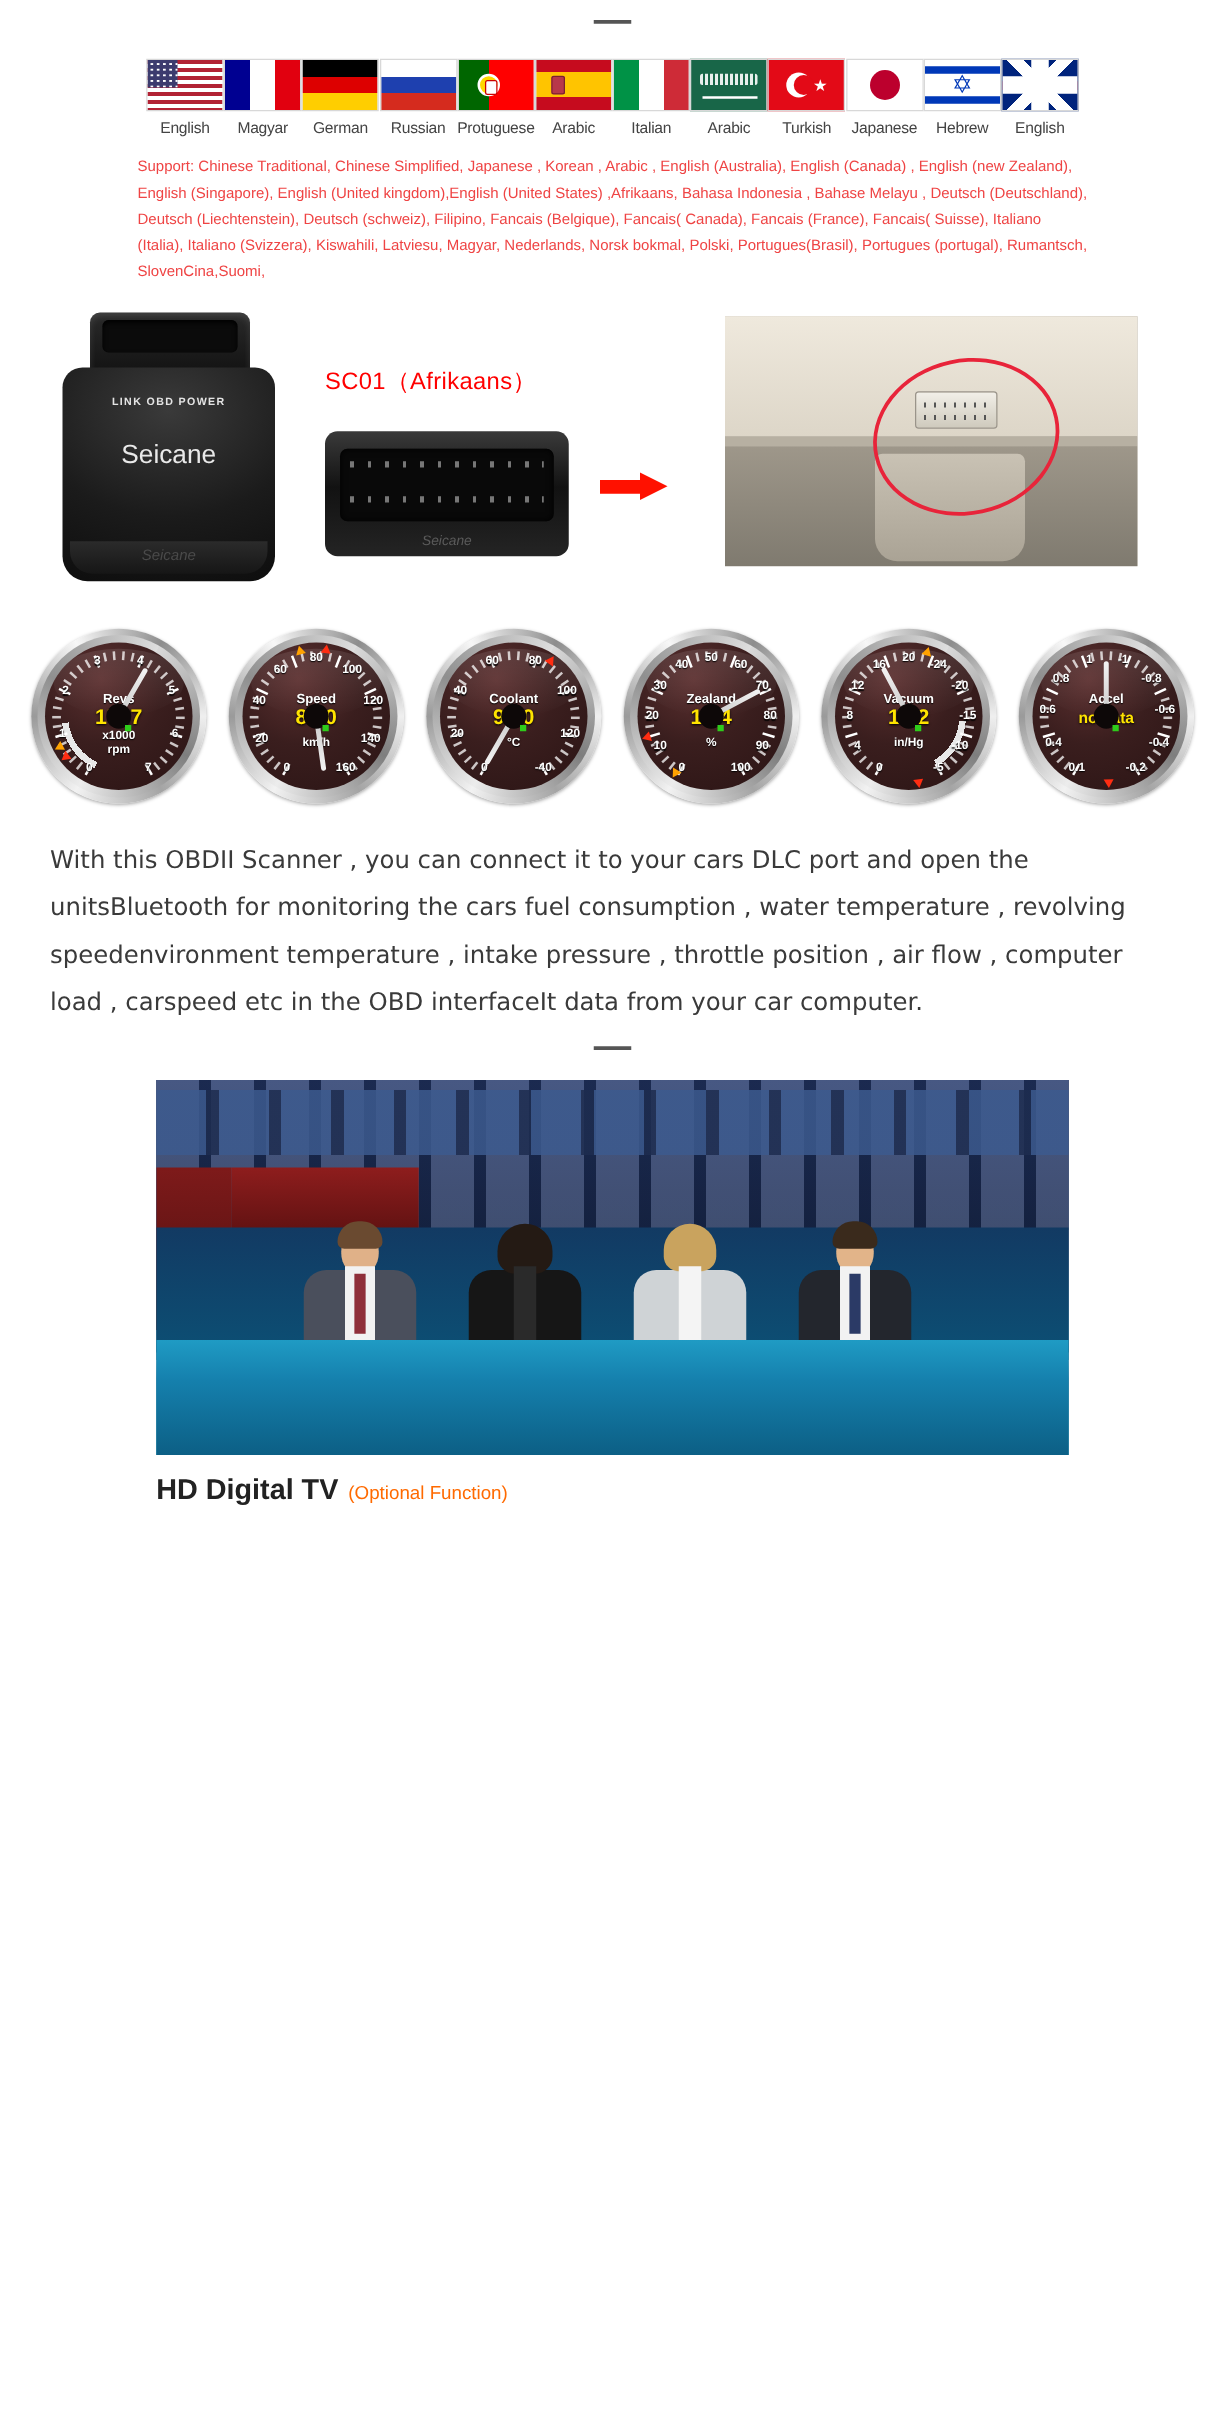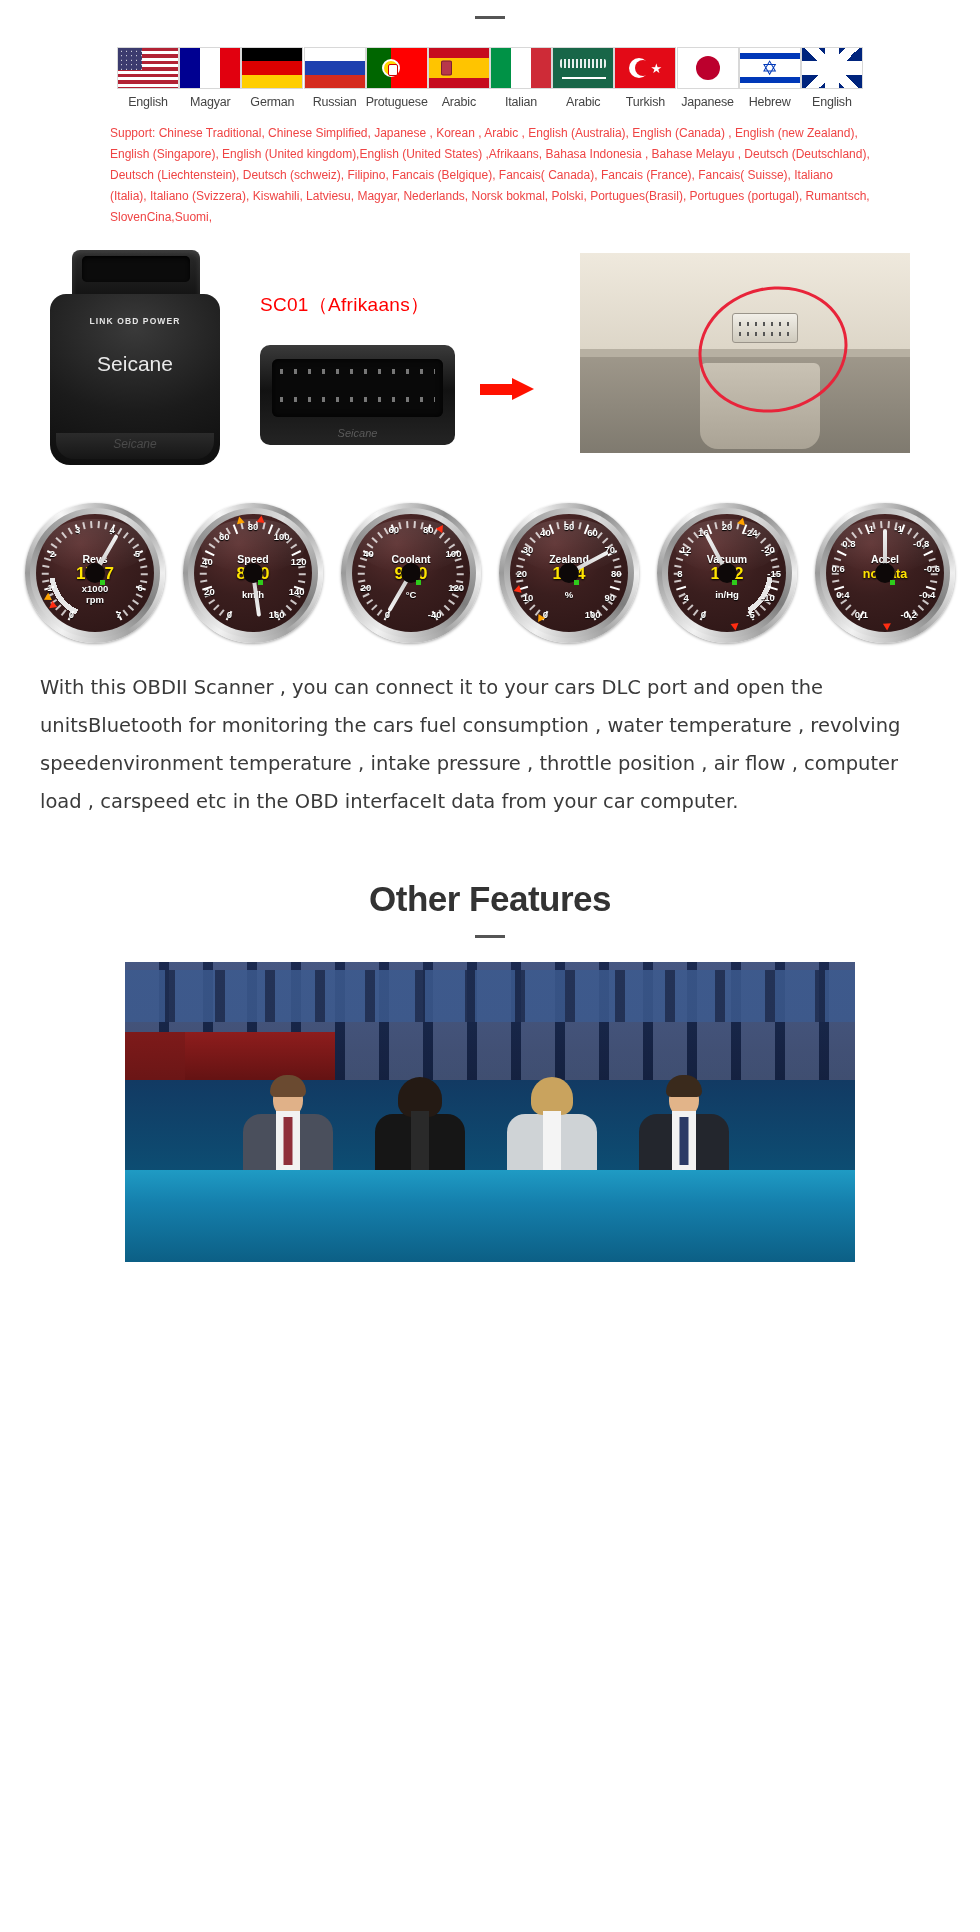--- a/index.html
+++ b/index.html
@@ -812,21 +812,20 @@
           <div class="unit"></div>
           <div class="needle" style="transform:translate(-50%,-100%) rotate(360deg)"></div>
           <div class="hub"></div>
           <div class="dot"></div>
         </div>
       </div>
     </div>
 
   <div class="desc">With this OBDII Scanner , you can connect it to your cars DLC port and open the unitsBluetooth for monitoring the cars fuel consumption , water temperature , revolving speedenvironment temperature , intake pressure , throttle position , air flow , computer load , carspeed etc in the OBD interfaceIt data from your car computer.</div>
 
-  <div class="sec-title of-title">Other Features</div>
   <div class="sec-rule"></div>
 
   <div class="tv-wrap">
     <div class="tvimg">
       <div class="bgwall"></div>
       <div class="screens"></div>
       <div class="redbar2"></div>
       <div class="redbar"></div>
       <div class="mid"></div>
       <div class="anchor a1">
@@ -853,14 +852,18 @@
           <div class="head"></div>
           <div class="torso"></div>
           <div class="shirt"></div>
           <div class="tie"></div>
       </div>
       <div class="deskglass"></div>
       <div class="desk"></div>
     </div>
   </div>
 
+  <div class="hdtv-line">
+    <span class="hdtv-title">HD Digital TV</span>
+    <span class="hdtv-opt">(Optional Function)</span>
+  </div>
   <div class="bottom-pad"></div>
 </div>
 
 </body></html>

